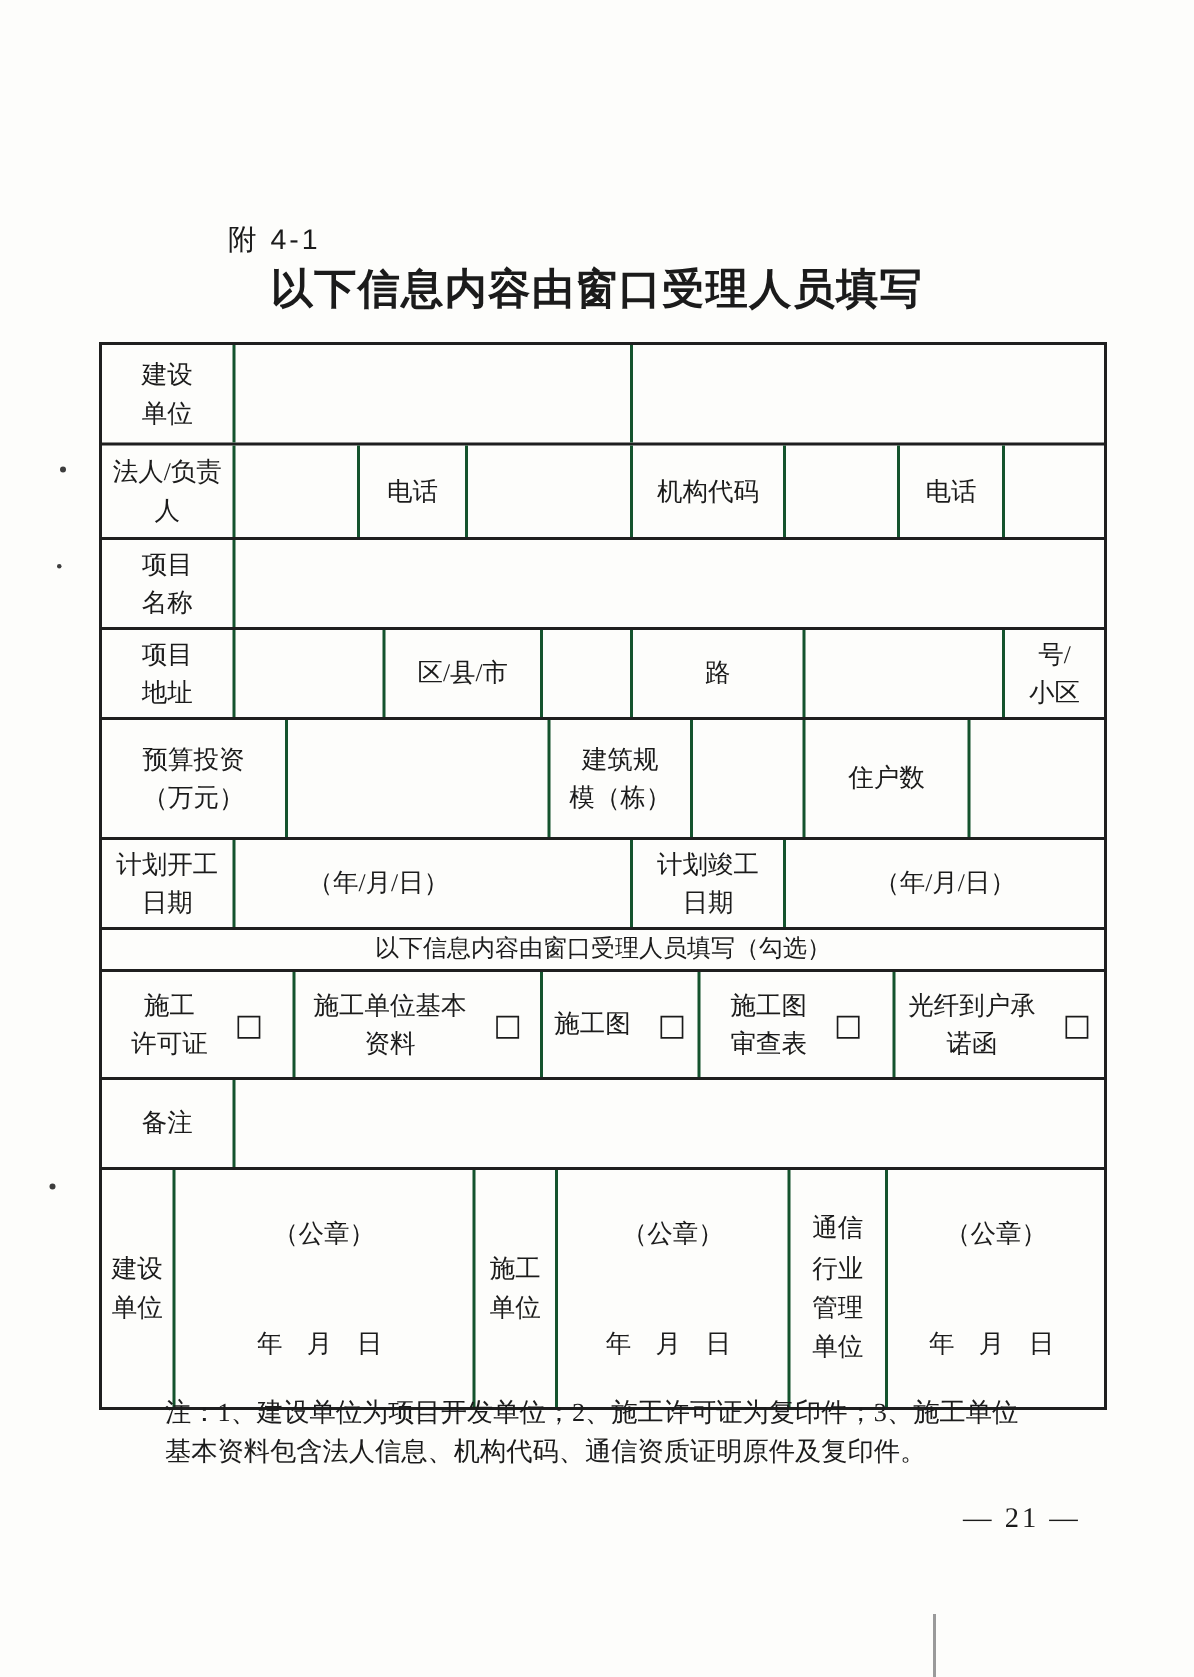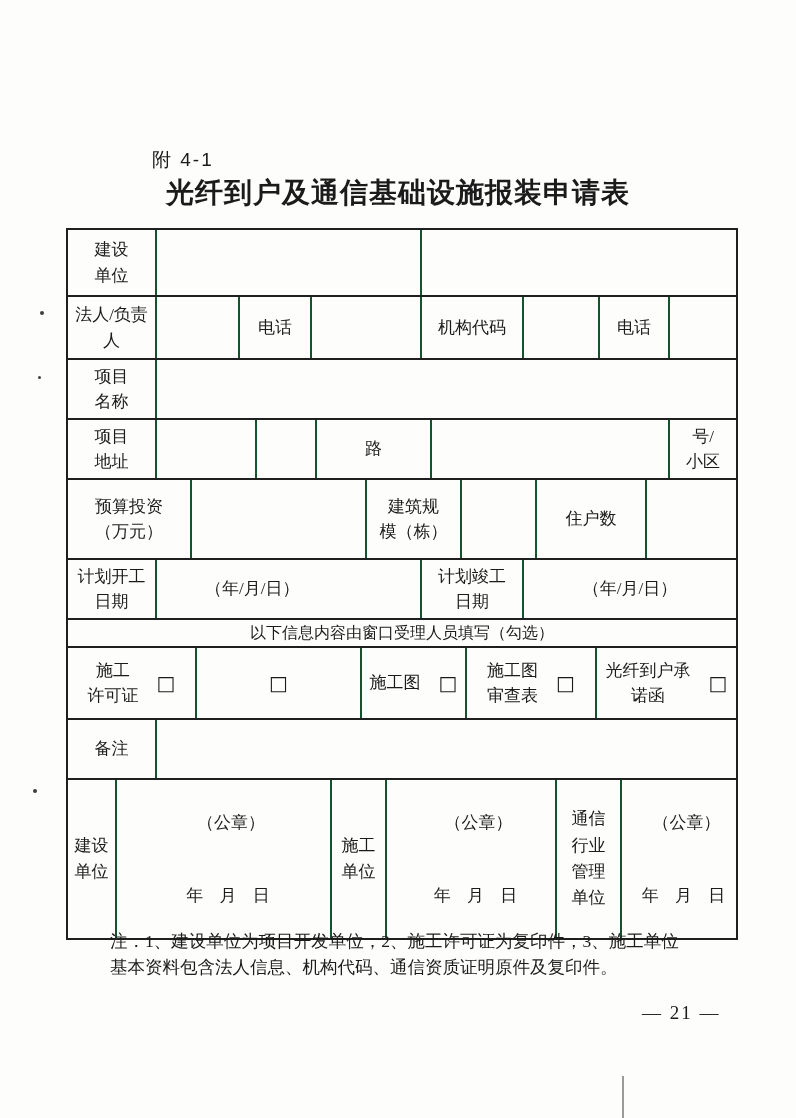--- a/index.html
+++ b/index.html
@@ -41,21 +41,21 @@
     overflow:hidden;
   }
   .cell:last-child { border-right:none; }
 
   .left-pad { justify-content:flex-start; padding-left:48px; }
   .hdr { font-size:16px; line-height:1.1; }
 
   .check-cell { gap:18px; }
   .chk-box { font-size:20px; line-height:1; font-family:"DejaVu Sans", sans-serif; }
 
-  .seal-cell { flex-direction:column; gap:48px;margin-left:15px; }
+  .seal-cell { flex-direction:column; gap:48px; }
   .seal-date { letter-spacing:6px; }
   .unit-col { line-height:1.55; }
 
   .note {
     position:absolute; left:110px; top:928px; width:586px;
     font-size:17.5px; line-height:1.5; text-align:left;
   }
   .page-number {
     position:absolute; left:610px; top:1002px;
     font-size:19px; letter-spacing:2px;margin-left:32px;
@@ -63,21 +63,21 @@
 
   .speck { position:absolute; background:#3d3d3d; border-radius:50%; }
   .artifact-line { position:absolute; width:2px; background:#9a9a9a; }
 </style>
 </head>
 <body>
 
 <div class="sheet">
 
   <div class="attachment">附 4-1</div>
-  <div class="title">光纤到户及通信基础设施报装申请表</div>
+  <div class="title">以下信息内容由窗口受理人员填写</div>
 
   <div class="form-table">
 
     <div class="row" style="height:67px">
       <div class="cell" style="flex:0 0 89px">建设
 单位</div>
       <div class="cell" style="flex:0 0 265px"></div>
       <div class="cell" style="flex:1"></div>
     </div>
 
@@ -96,20 +96,21 @@
     <div class="row" style="height:60px">
       <div class="cell" style="flex:0 0 89px">项目
 名称</div>
       <div class="cell" style="flex:1"></div>
     </div>
 
     <div class="row" style="height:60px">
       <div class="cell" style="flex:0 0 89px">项目
 地址</div>
       <div class="cell" style="flex:0 0 100px"></div>
+      <div class="cell" style="flex:0 0 105px">区/县/市</div>
       <div class="cell" style="flex:0 0 60px"></div>
       <div class="cell" style="flex:0 0 115px">路</div>
       <div class="cell" style="flex:1"></div>
       <div class="cell" style="flex:0 0 66px">号/
 小区</div>
     </div>
 
     <div class="row" style="height:80px">
       <div class="cell" style="flex:0 0 124px">预算投资
 （万元）</div>
@@ -134,20 +135,22 @@
       <div class="cell hdr" style="flex:1">以下信息内容由窗口受理人员填写（勾选）</div>
     </div>
 
     <div class="row" style="height:72px">
       <div class="cell check-cell" style="flex:0 0 129px">
         <span class="chk-label">施工
 许可证</span>
         <span class="chk-box">□</span>
       </div>
       <div class="cell check-cell" style="flex:0 0 165px">
+        <span class="chk-label">施工单位基本
+资料</span>
         <span class="chk-box">□</span>
       </div>
       <div class="cell check-cell" style="flex:0 0 105px">
         <span class="chk-label">施工图</span>
         <span class="chk-box">□</span>
       </div>
       <div class="cell check-cell" style="flex:0 0 130px">
         <span class="chk-label">施工图
 审查表</span>
         <span class="chk-box">□</span>

